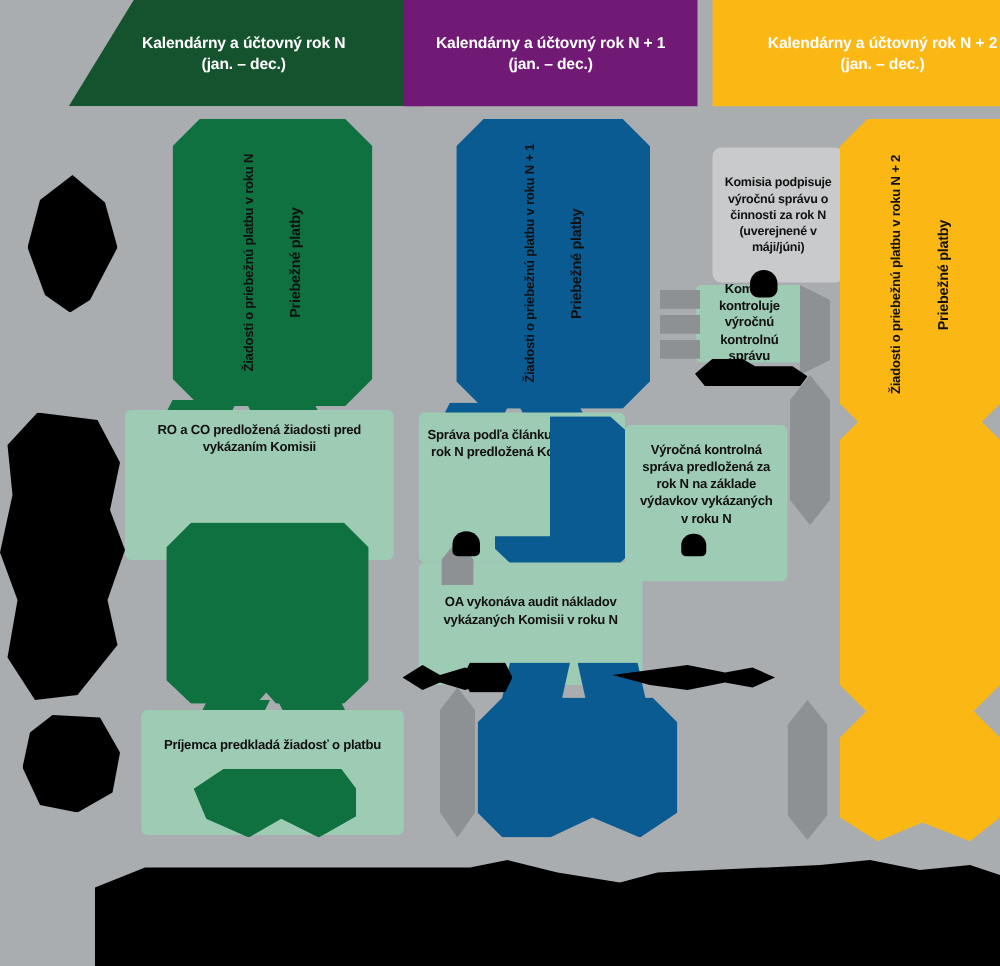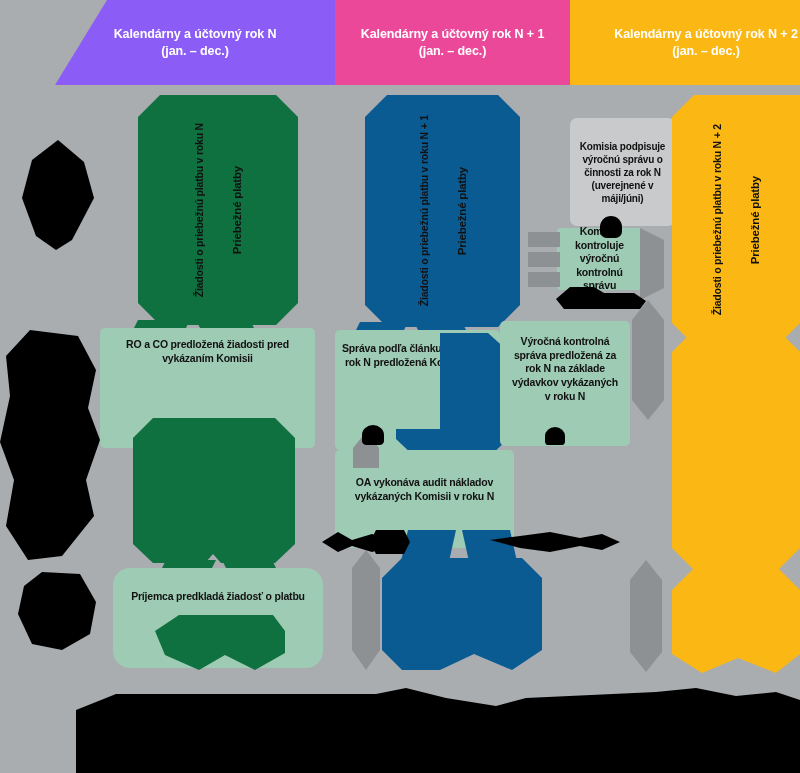--- a/index.html
+++ b/index.html
@@ -92,29 +92,29 @@
   
   .redact{position:absolute;background:#000;}
 </style>
 </head>
 <body>
 
 <div class="canvas">
 
   <div class="redact" style="left:285px;top:-16px;width:240px;height:36px;border-radius:0 0 46% 46%;"></div>
 
-  <div class="yearbar" style="left:55px;width:280px;background:#8b5cf6;
+  <div class="yearbar" style="left:55px;width:280px;background:#14532d;
               clip-path:polygon(52px 0, 280px 0, 280px 85px, 0 85px);">
     <div>
       <span class="lbl">Kalendárny a účtovný rok N</span>
       <span class="lbl">(jan. – dec.)</span>
     </div>
   </div>
 
-  <div class="yearbar" style="left:335px;width:235px;background:#ec4899;">
+  <div class="yearbar" style="left:323px;width:235px;background:#701a75;">
     <div>
       <span class="lbl">Kalendárny a účtovný rok N + 1</span>
       <span class="lbl">(jan. – dec.)</span>
     </div>
   </div>
 
   <div class="yearbar" style="left:570px;width:272px;background:#fbb713;text-align:center;">
     <div>
       <span class="lbl">Kalendárny a účtovný rok N + 2</span>
       <span class="lbl">(jan. – dec.)</span>
@@ -139,21 +139,21 @@
   </div>
 
   <div class="fill" style="left:133px;top:418px;width:162px;height:145px;background:#0f7040;
               clip-path:polygon(20px 0,142px 0,162px 20px,162px 126px,142px 145px,88px 145px,80px 136px,72px 145px,20px 145px,0 126px,0 20px);"></div>
 
   <div class="fill" style="left:158px;top:560px;width:58px;height:16px;background:#0f7040;
               clip-path:polygon(8px 0,58px 0,50px 16px,0 16px);"></div>
   <div class="fill" style="left:222px;top:560px;width:58px;height:16px;background:#0f7040;
               clip-path:polygon(0 0,50px 0,58px 16px,8px 16px);"></div>
 
-  <div class="pbox" style="left:113px;top:568px;width:210px;height:100px;border-radius:17px;">
+  <div class="pbox" style="left:113px;top:568px;width:210px;height:100px;border-radius:5px;">
     <div class="inner" style="padding-top:22px;">
       <span>Príjemca predkladá žiadosť o platbu</span>
     </div>
   </div>
 
   <div class="fill" style="left:155px;top:615px;width:130px;height:55px;background:#0f7040;
               clip-path:polygon(24px 0,118px 0,130px 16px,130px 38px,100px 55px,70px 40px,44px 55px,10px 40px,0 16px);"></div>
 
   <div class="vcol" style="left:365px;top:95px;width:155px;height:232px;background:#0b5b93;
               clip-path:polygon(22px 0,133px 0,155px 22px,155px 210px,133px 232px,22px 232px,0 210px,0 22px);">
@@ -209,21 +209,21 @@
   <div class="fill" style="left:528px;top:252px;width:32px;height:15px;background:#8d9194;"></div>
   <div class="fill" style="left:528px;top:272px;width:32px;height:15px;background:#8d9194;"></div>
 
   <div class="fill" style="left:640px;top:228px;width:24px;height:72px;background:#8d9194;
               clip-path:polygon(0 0,24px 12px,24px 60px,0 72px);"></div>
   <div class="fill" style="left:632px;top:300px;width:32px;height:120px;background:#8d9194;
               clip-path:polygon(16px 0,32px 20px,32px 100px,16px 120px,0 100px,0 20px);"></div>
   <div class="fill" style="left:630px;top:560px;width:32px;height:112px;background:#8d9194;
               clip-path:polygon(16px 0,32px 20px,32px 92px,16px 112px,0 92px,0 20px);"></div>
 
-  <div class="pbox" style="left:500px;top:321px;width:130px;height:125px;border-radius:5px;">
+  <div class="pbox" style="left:500px;top:340px;width:130px;height:125px;border-radius:5px;">
     <div class="inner" style="padding-top:14px;">
       <span>Výročná kontrolná správa predložená za rok N na základe výdavkov vykázaných v roku N</span>
     </div>
   </div>
 
   <div class="vcol" style="left:672px;top:95px;width:128px;height:250px;background:#fbb713;
               clip-path:polygon(22px 0,128px 0,128px 228px,106px 250px,22px 250px,0 228px,0 22px);">
     <span class="vtext">Žiadosti o priebežnú platbu v roku N + 2</span>
     <span class="vtext big">Priebežné platby</span>
   </div>

